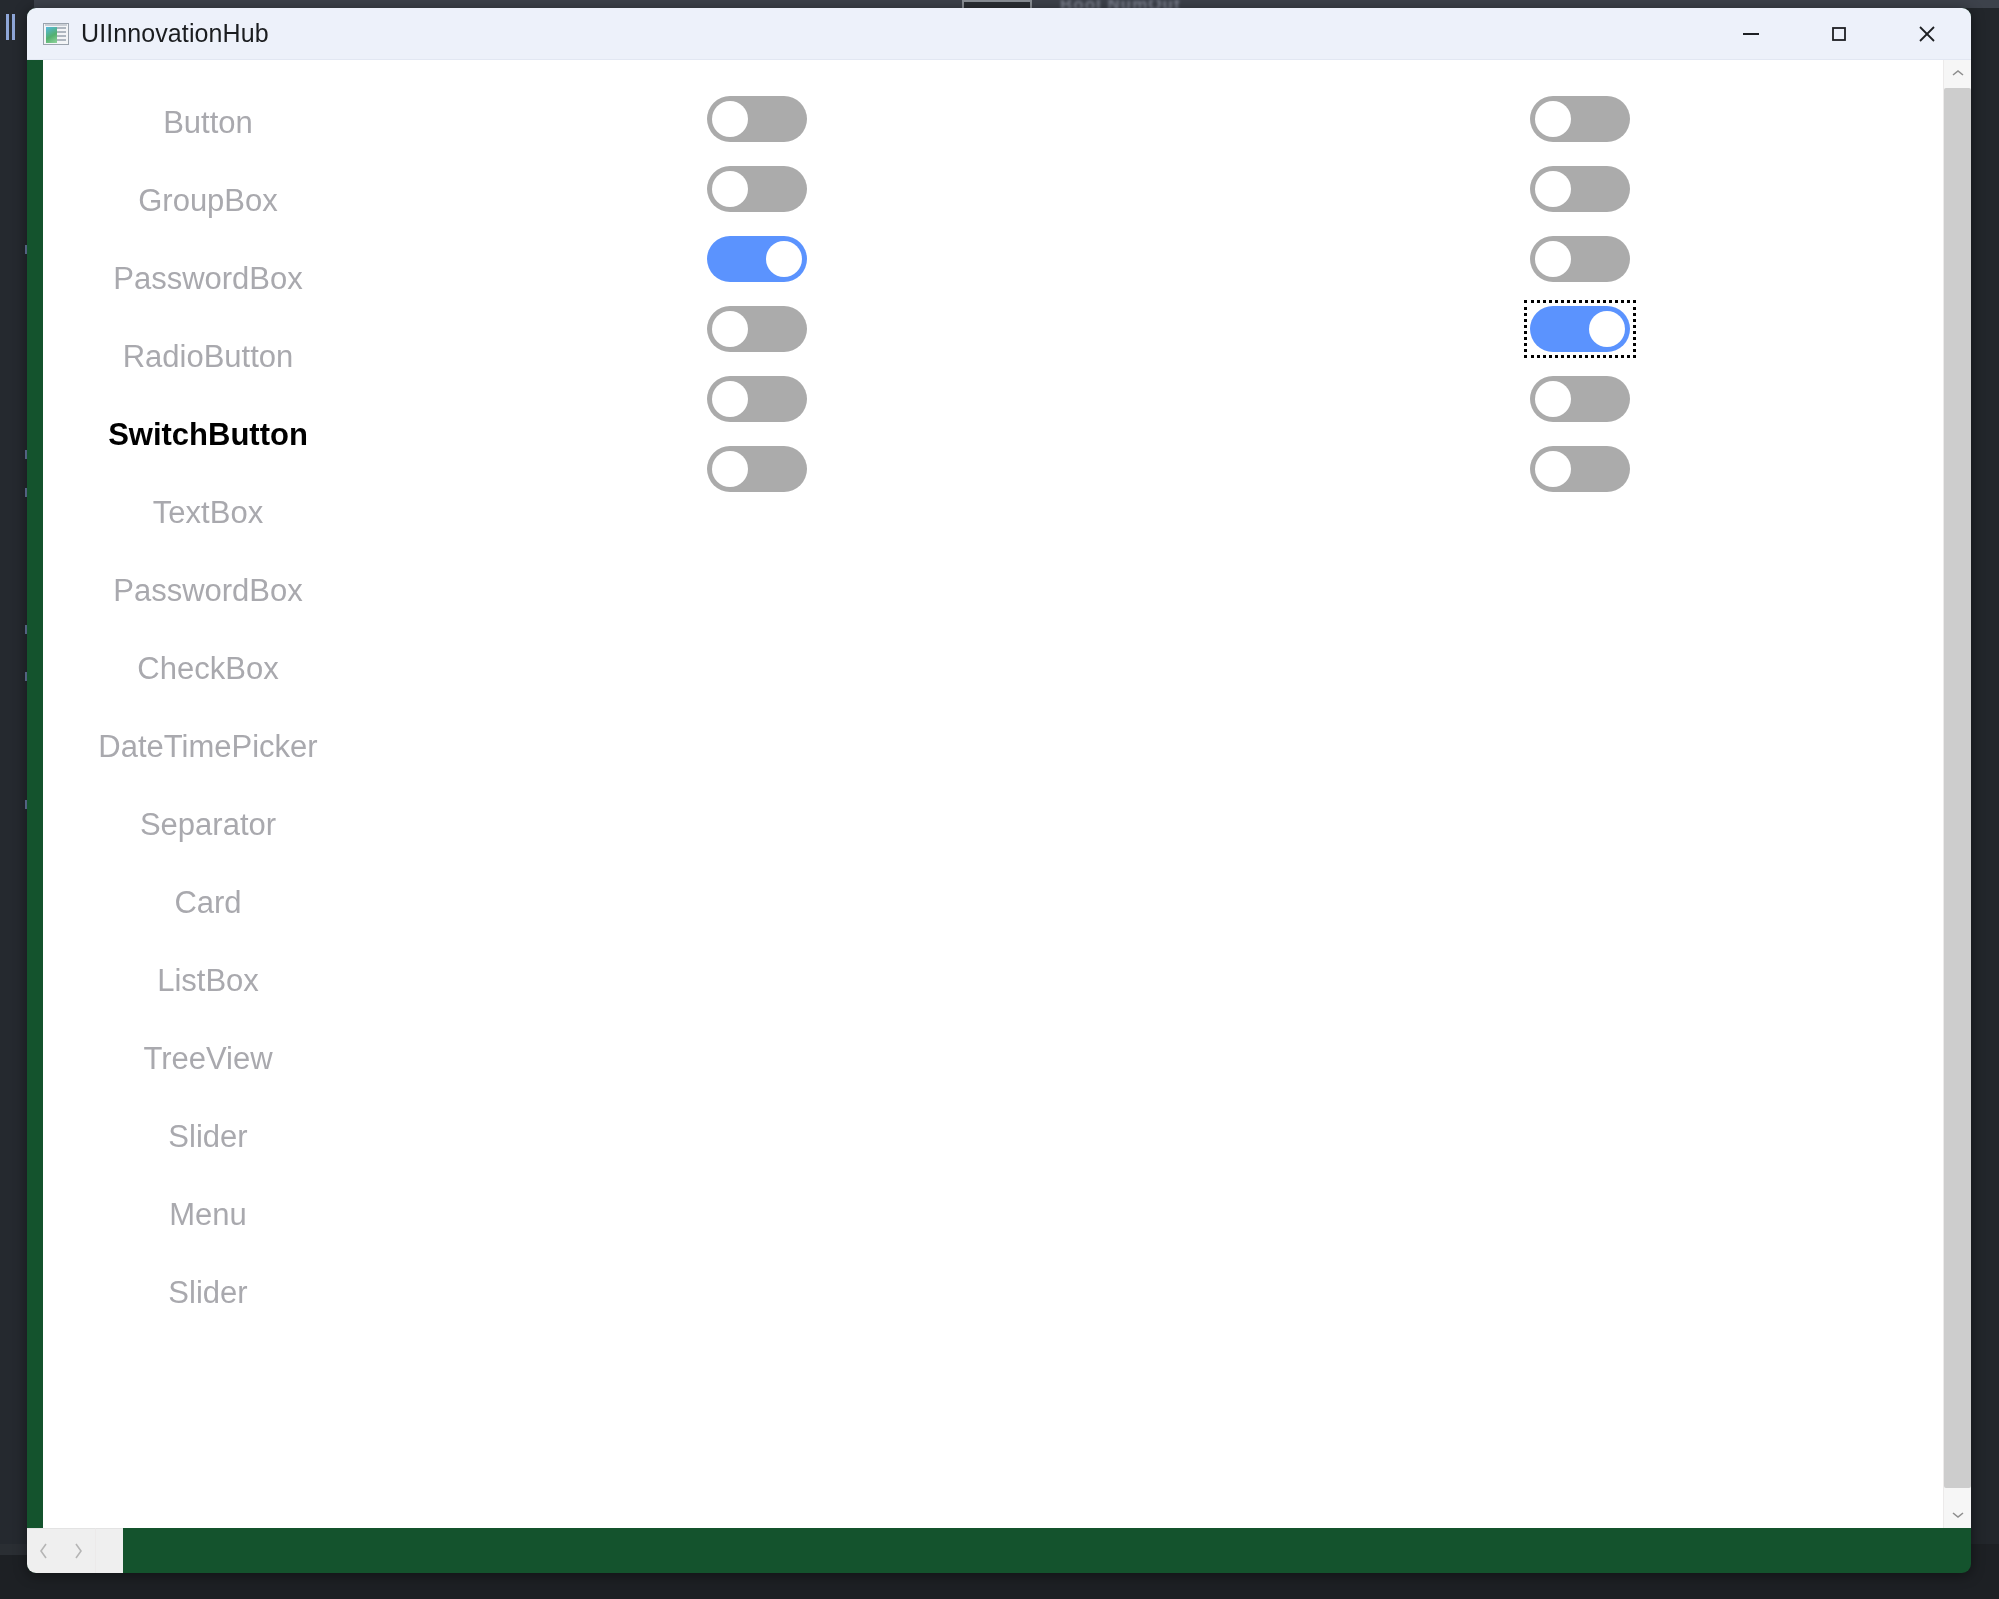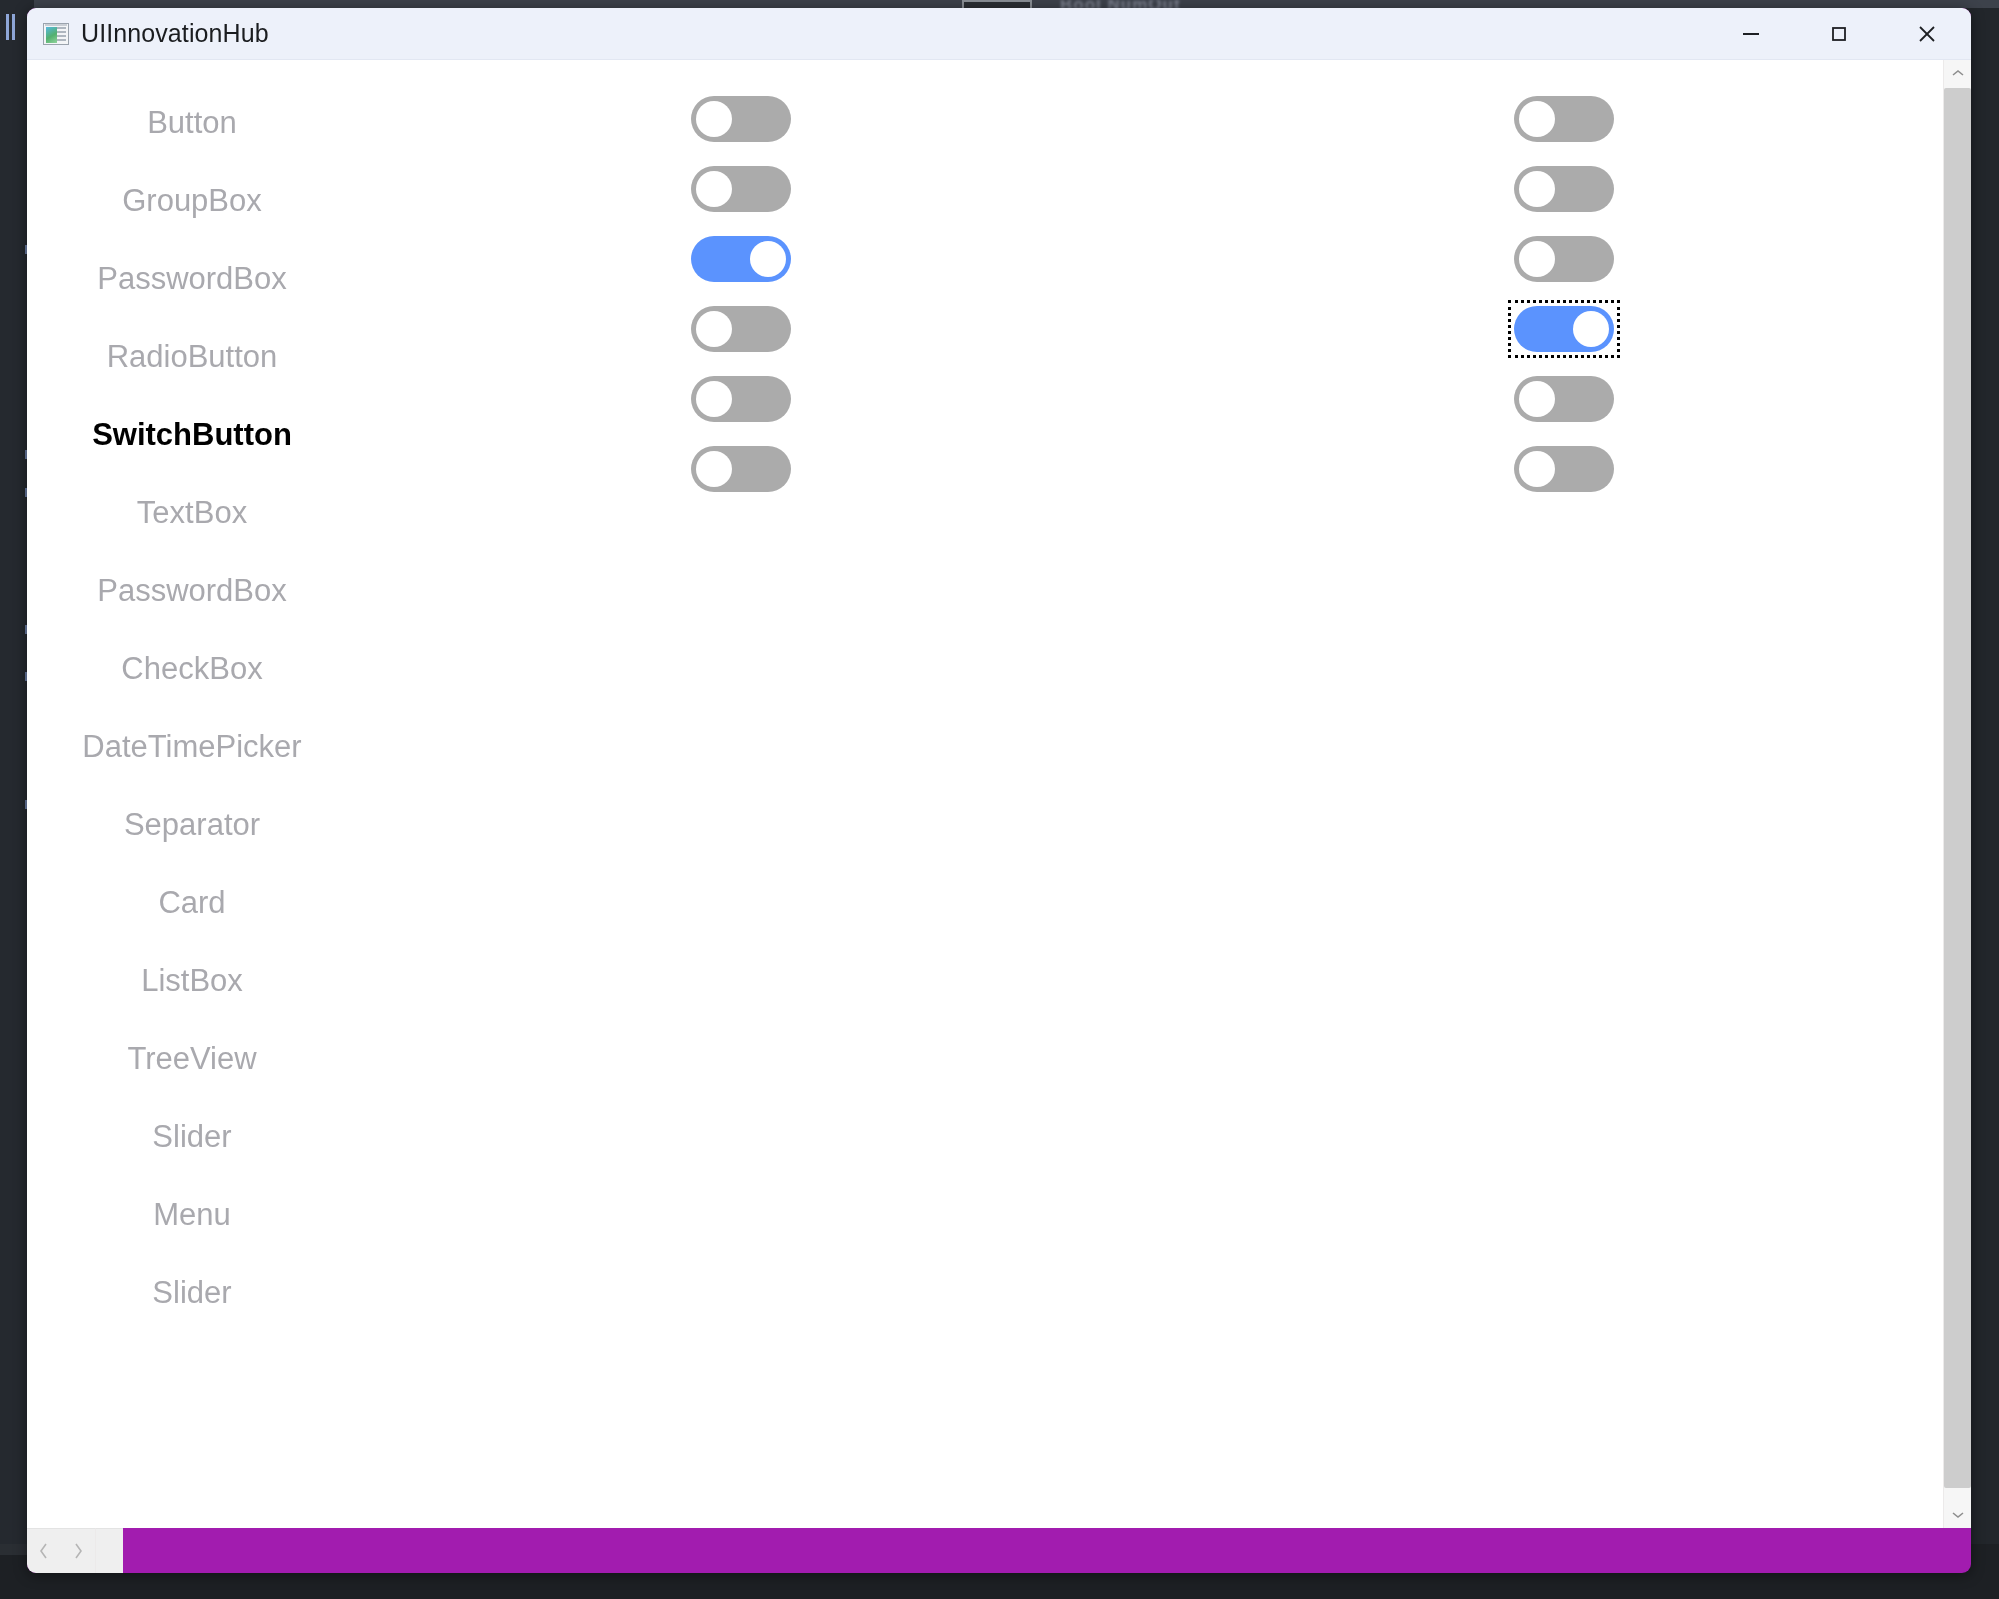--- a/index.html
+++ b/index.html
@@ -118,21 +118,21 @@
     background: #2a2e33;
   }
 
   
   #app-window {
     position: absolute;
     left: 27px;
     top: 8px;
     width: 1944px;
     height: 1565px;
-    background: #a21caf;
+    background: #14532d;
     border-radius: 9px 9px 9px 9px;
     box-shadow: 0 2px 14px rgba(0,0,0,.45);
     overflow: hidden;
     display: flex;
     flex-direction: column;
   }
 
   
   #titlebar {
     position: relative;
@@ -196,20 +196,21 @@
     cursor: default;
   }
   .winbtn svg { display: block; }
 
   
   #window-body {
     flex: 1;
     display: flex;
     min-height: 0;
     background: #ffffff;
+    margin-left: 16px;
   }
 
   #content-area {
     position: relative;
     flex: 1;
     background: #ffffff;
     overflow: hidden;
   }
 
   

